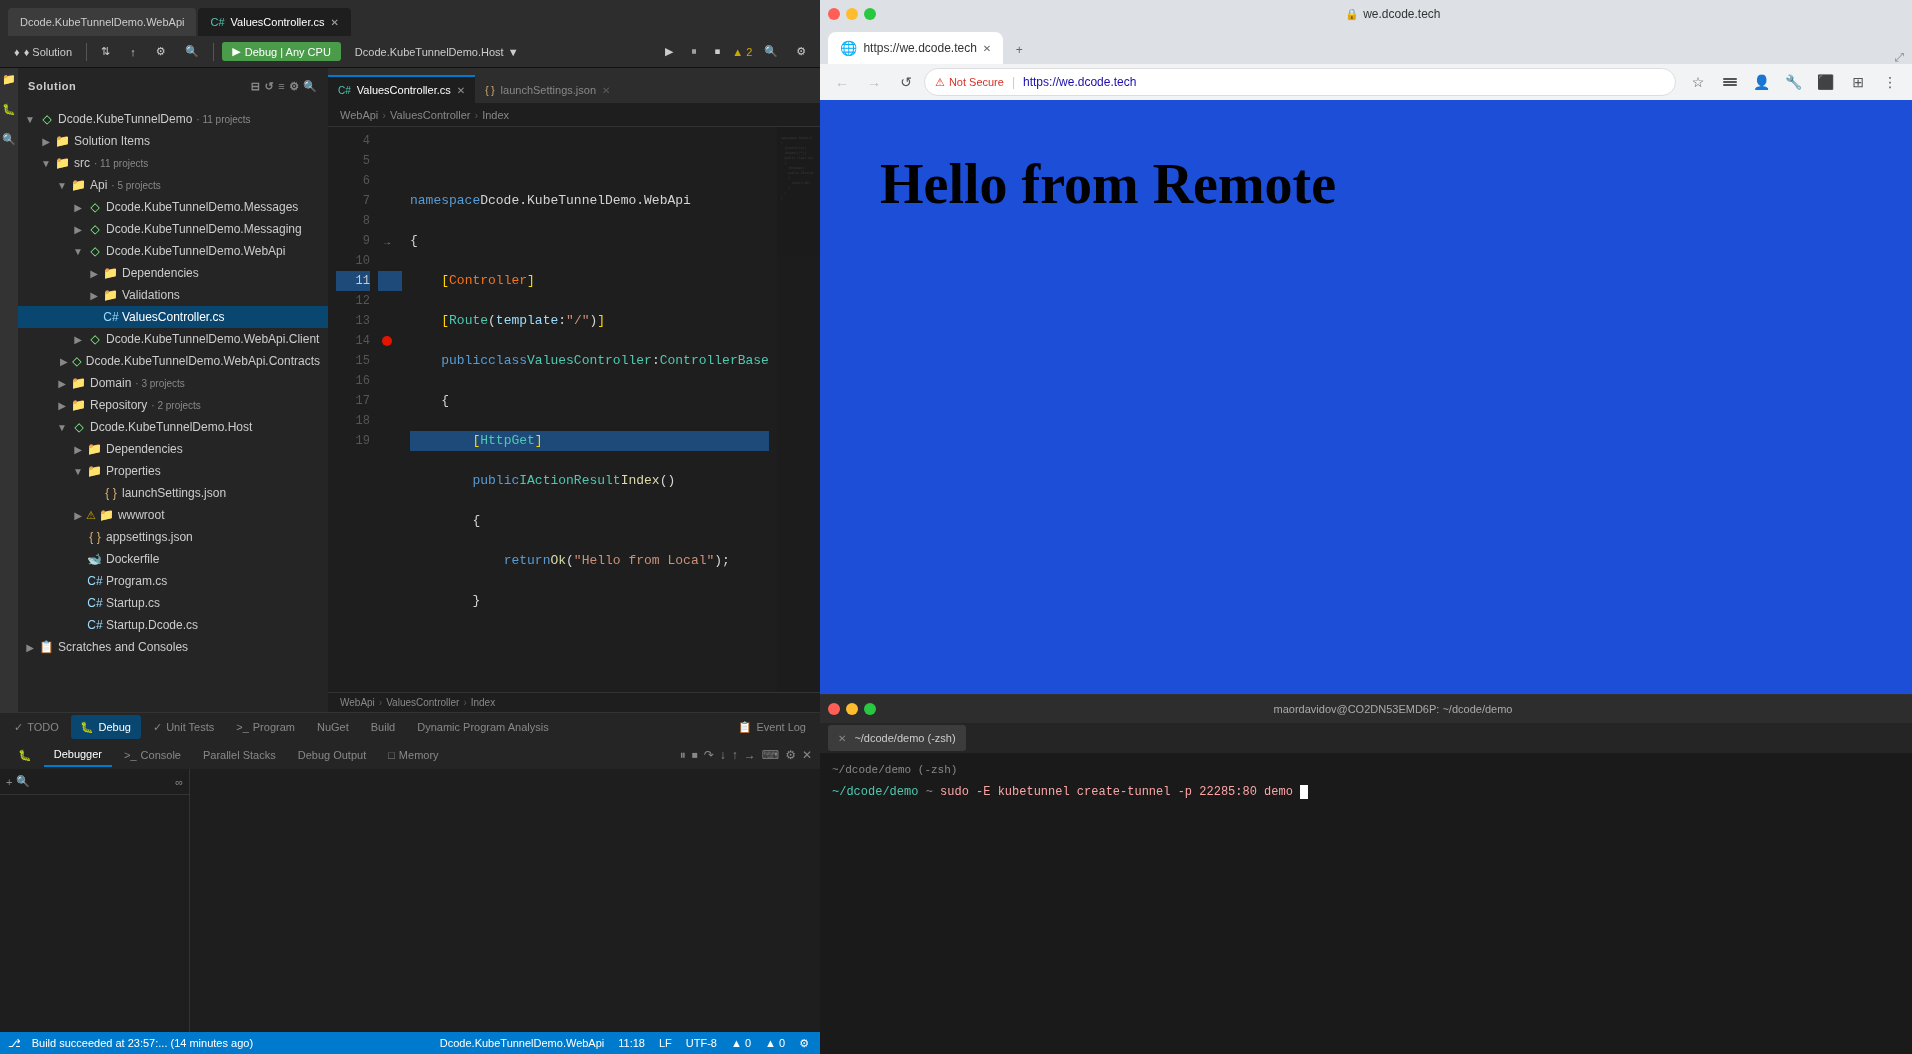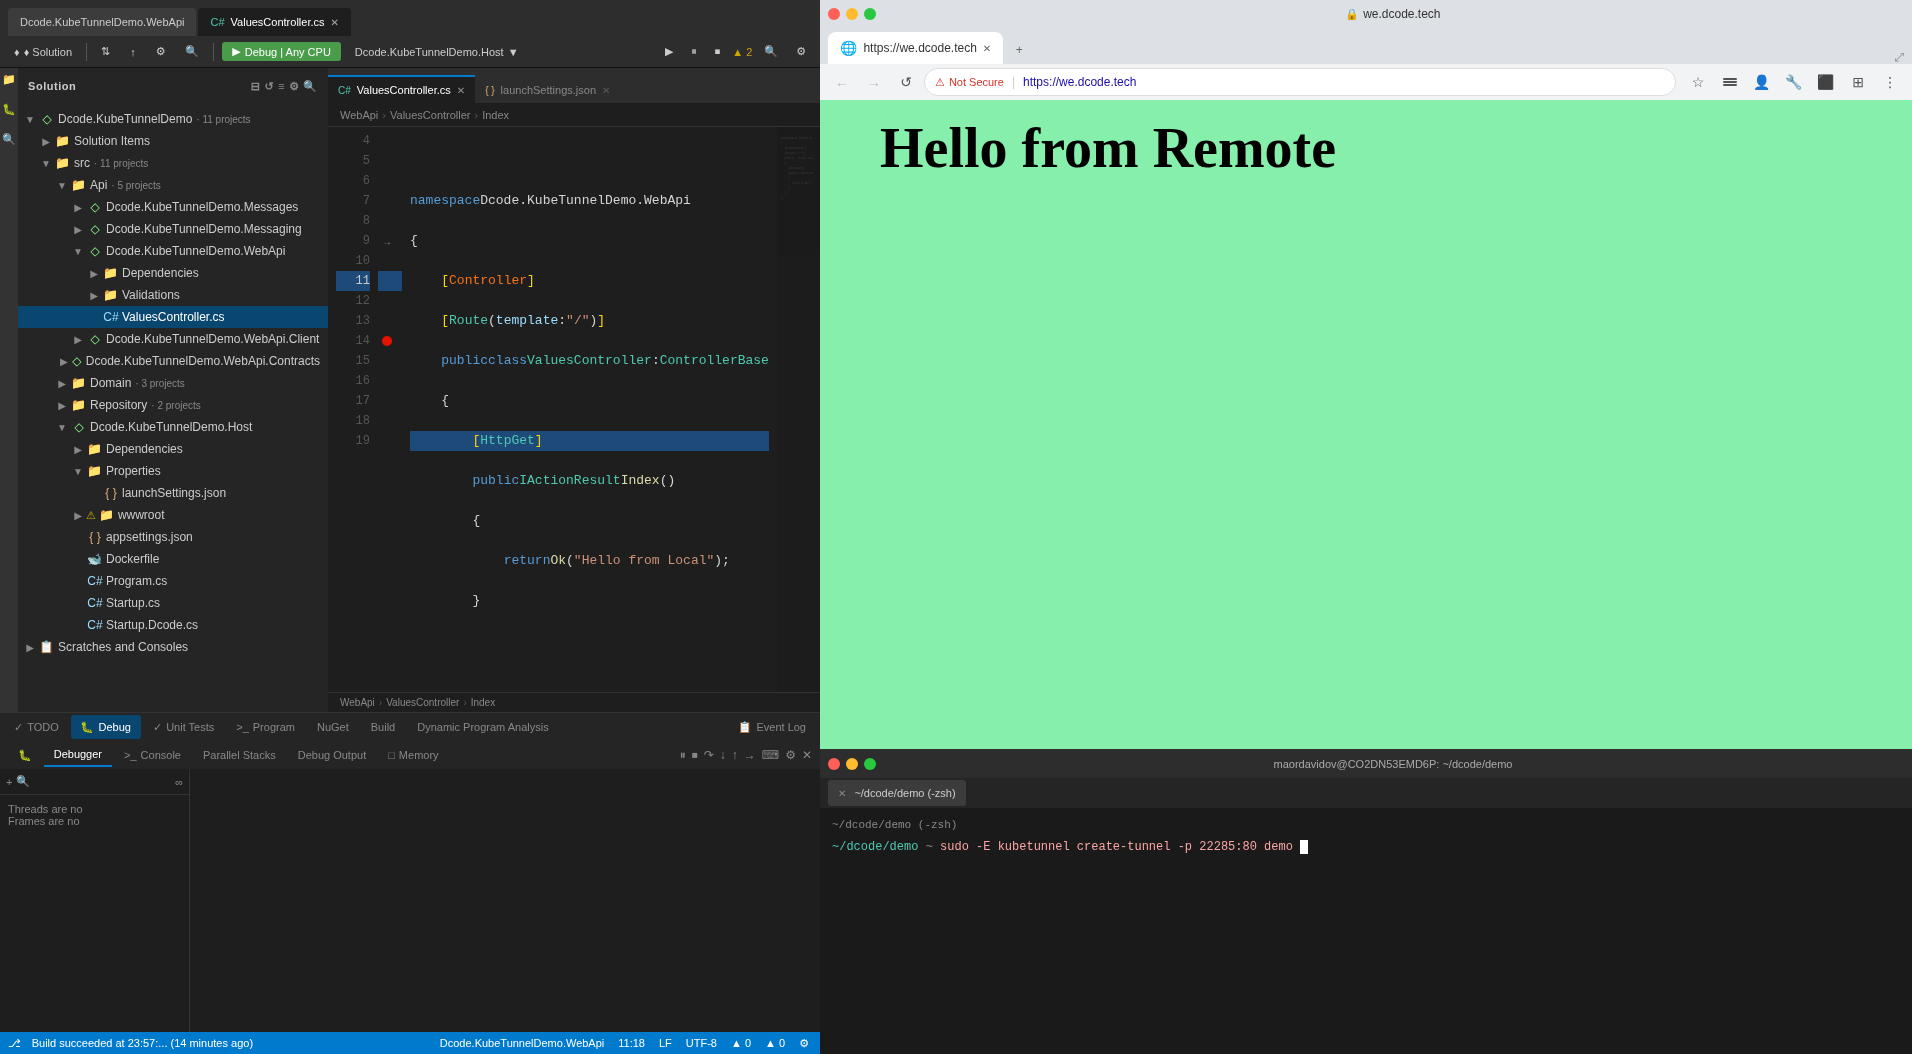--- a/index.html
+++ b/index.html
@@ -452,35 +452,35 @@
       padding: 0 10px;
       gap: 4px;
       font-size: 12px;
     }
     .address-security { color: #d93025; font-size: 11px; }
     .nav-extras { display: flex; gap: 4px; margin-left: 4px; }
 
     
     .browser-content {
       flex: 1;
-      background: #86efac;
-      padding: 16px 60px;
+      background: #1d4ed8;
+      padding: 52px 60px;
       display: flex;
       flex-direction: column;
     }
     .hello-text {
       font-family: serif;
       font-size: 56px;
       font-weight: bold;
       color: #000;
     }
 
     
     .terminal-panel {
-      height: 305px;
+      height: 360px;
       background: #1e1e1e;
       border-top: 1px solid #333;
       display: flex;
       flex-direction: column;
       flex-shrink: 0;
     }
     .terminal-title-bar {
       height: 28px;
       background: #2d2d2d;
       display: flex;
@@ -1002,23 +1002,20 @@
         </div>
 
         <div class="debug-content">
 
           <div class="debug-left">
             <div class="debug-left-toolbar">
               <span>+</span>
               <span>🔍</span>
               <span style="margin-left:auto;">∞</span>
             </div>
-            <div class="threads-area">
-              <div style="color:#888; font-size:11px;">Threads are no<br>Frames are no</div>
-            </div>
           </div>
 
 
           <div style="width:14px; background:#1e1e1e; flex-shrink:0;"></div>
         </div>
 
       </div>
 
       <div class="status-bar">
         <div class="status-left">

